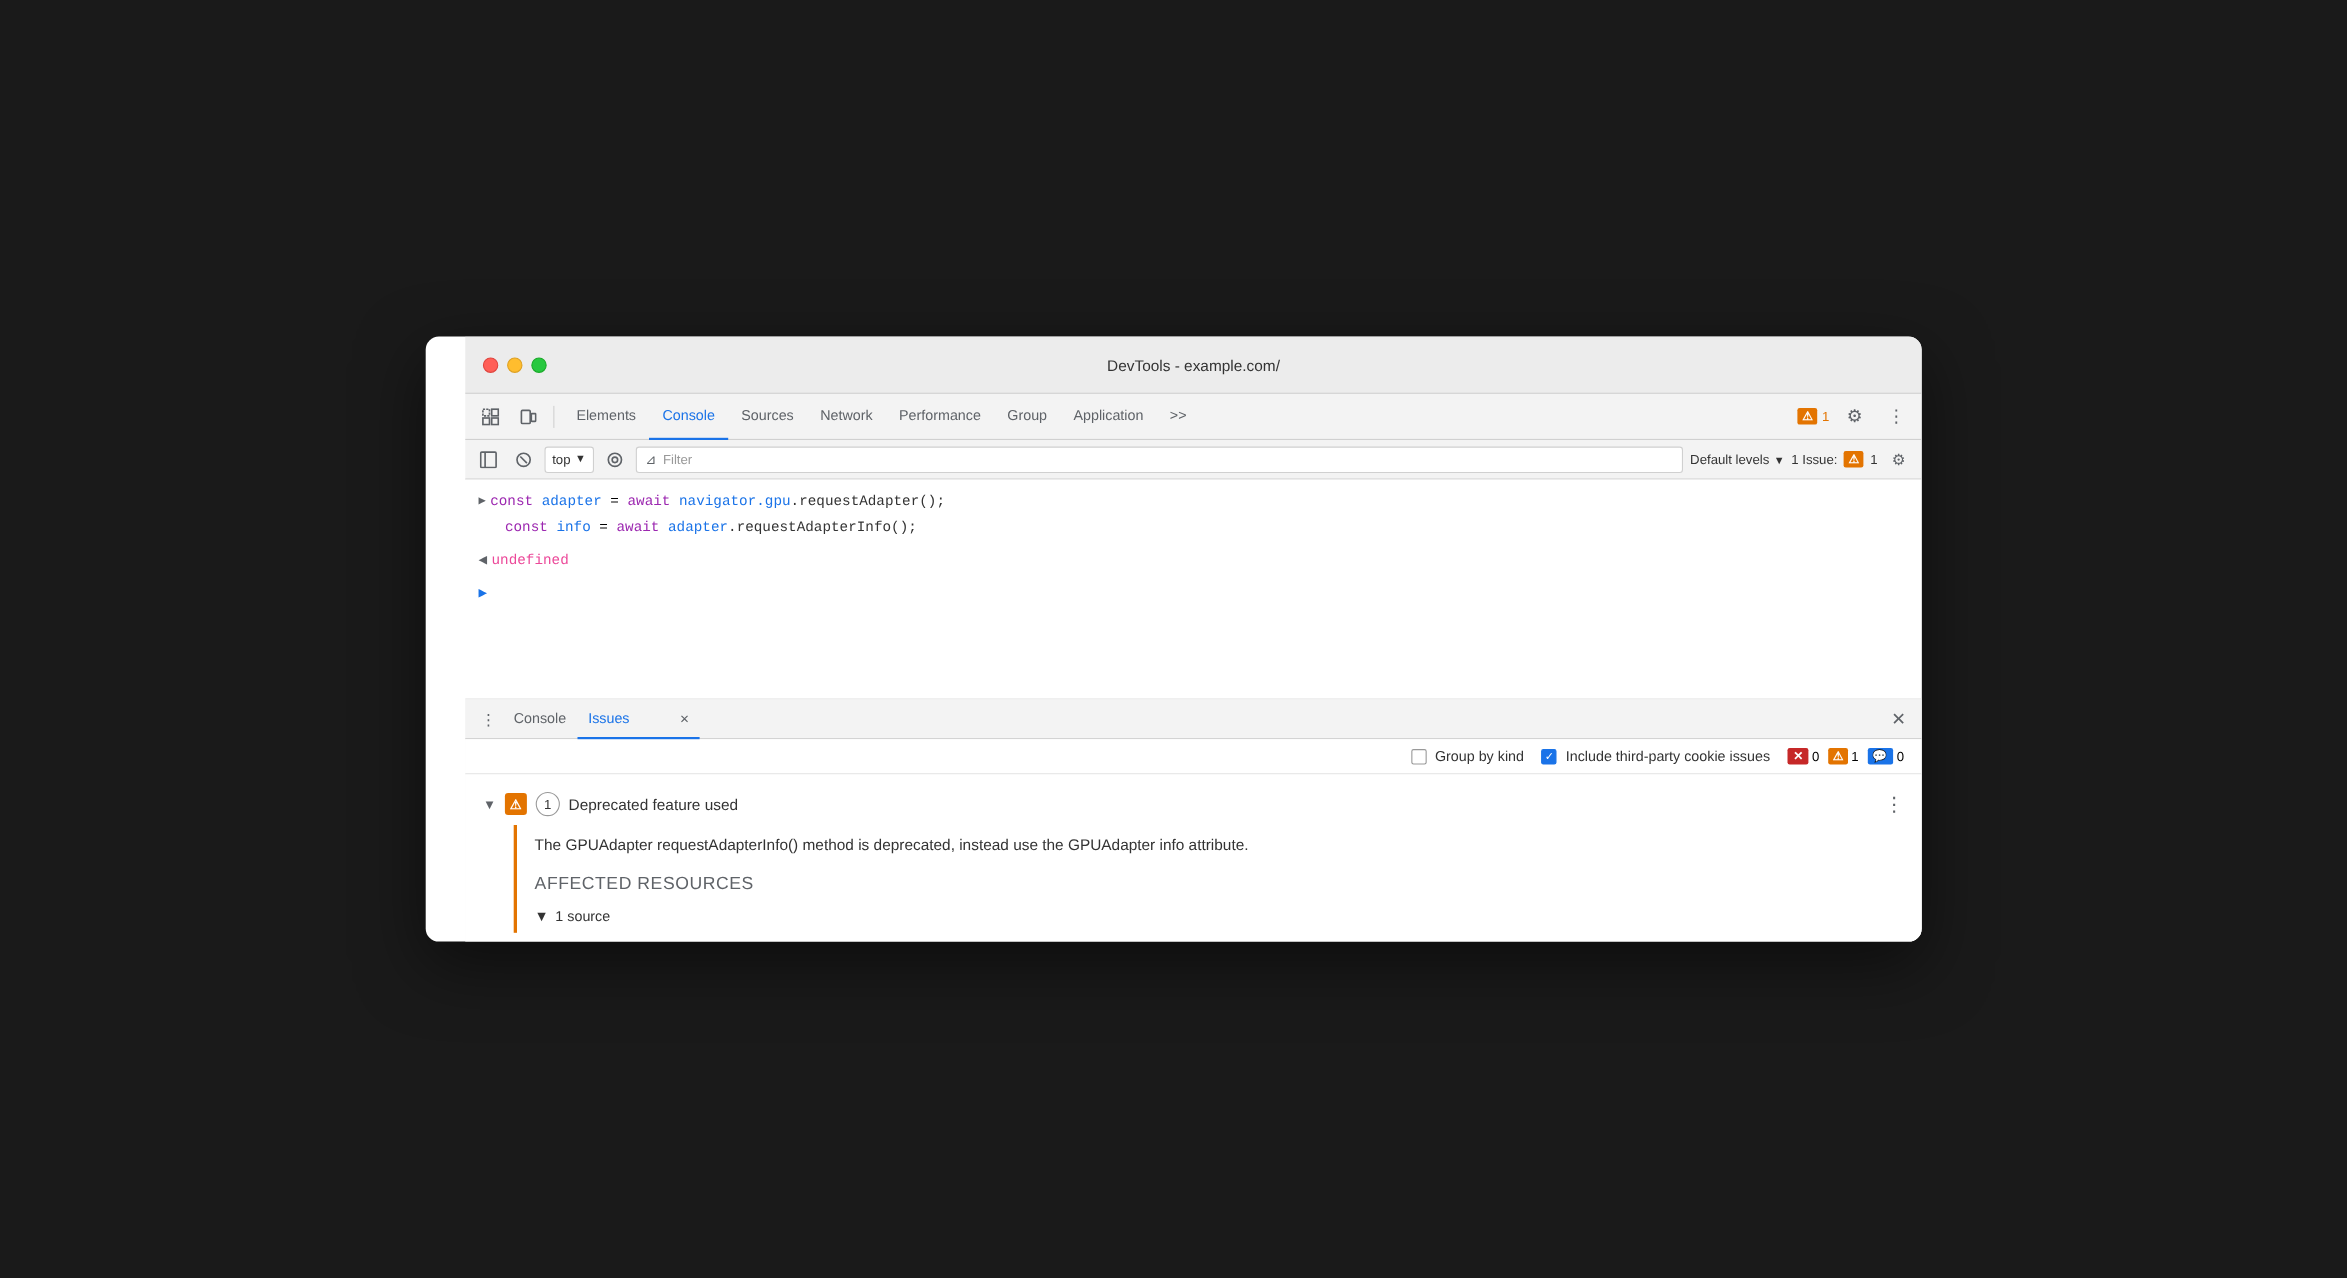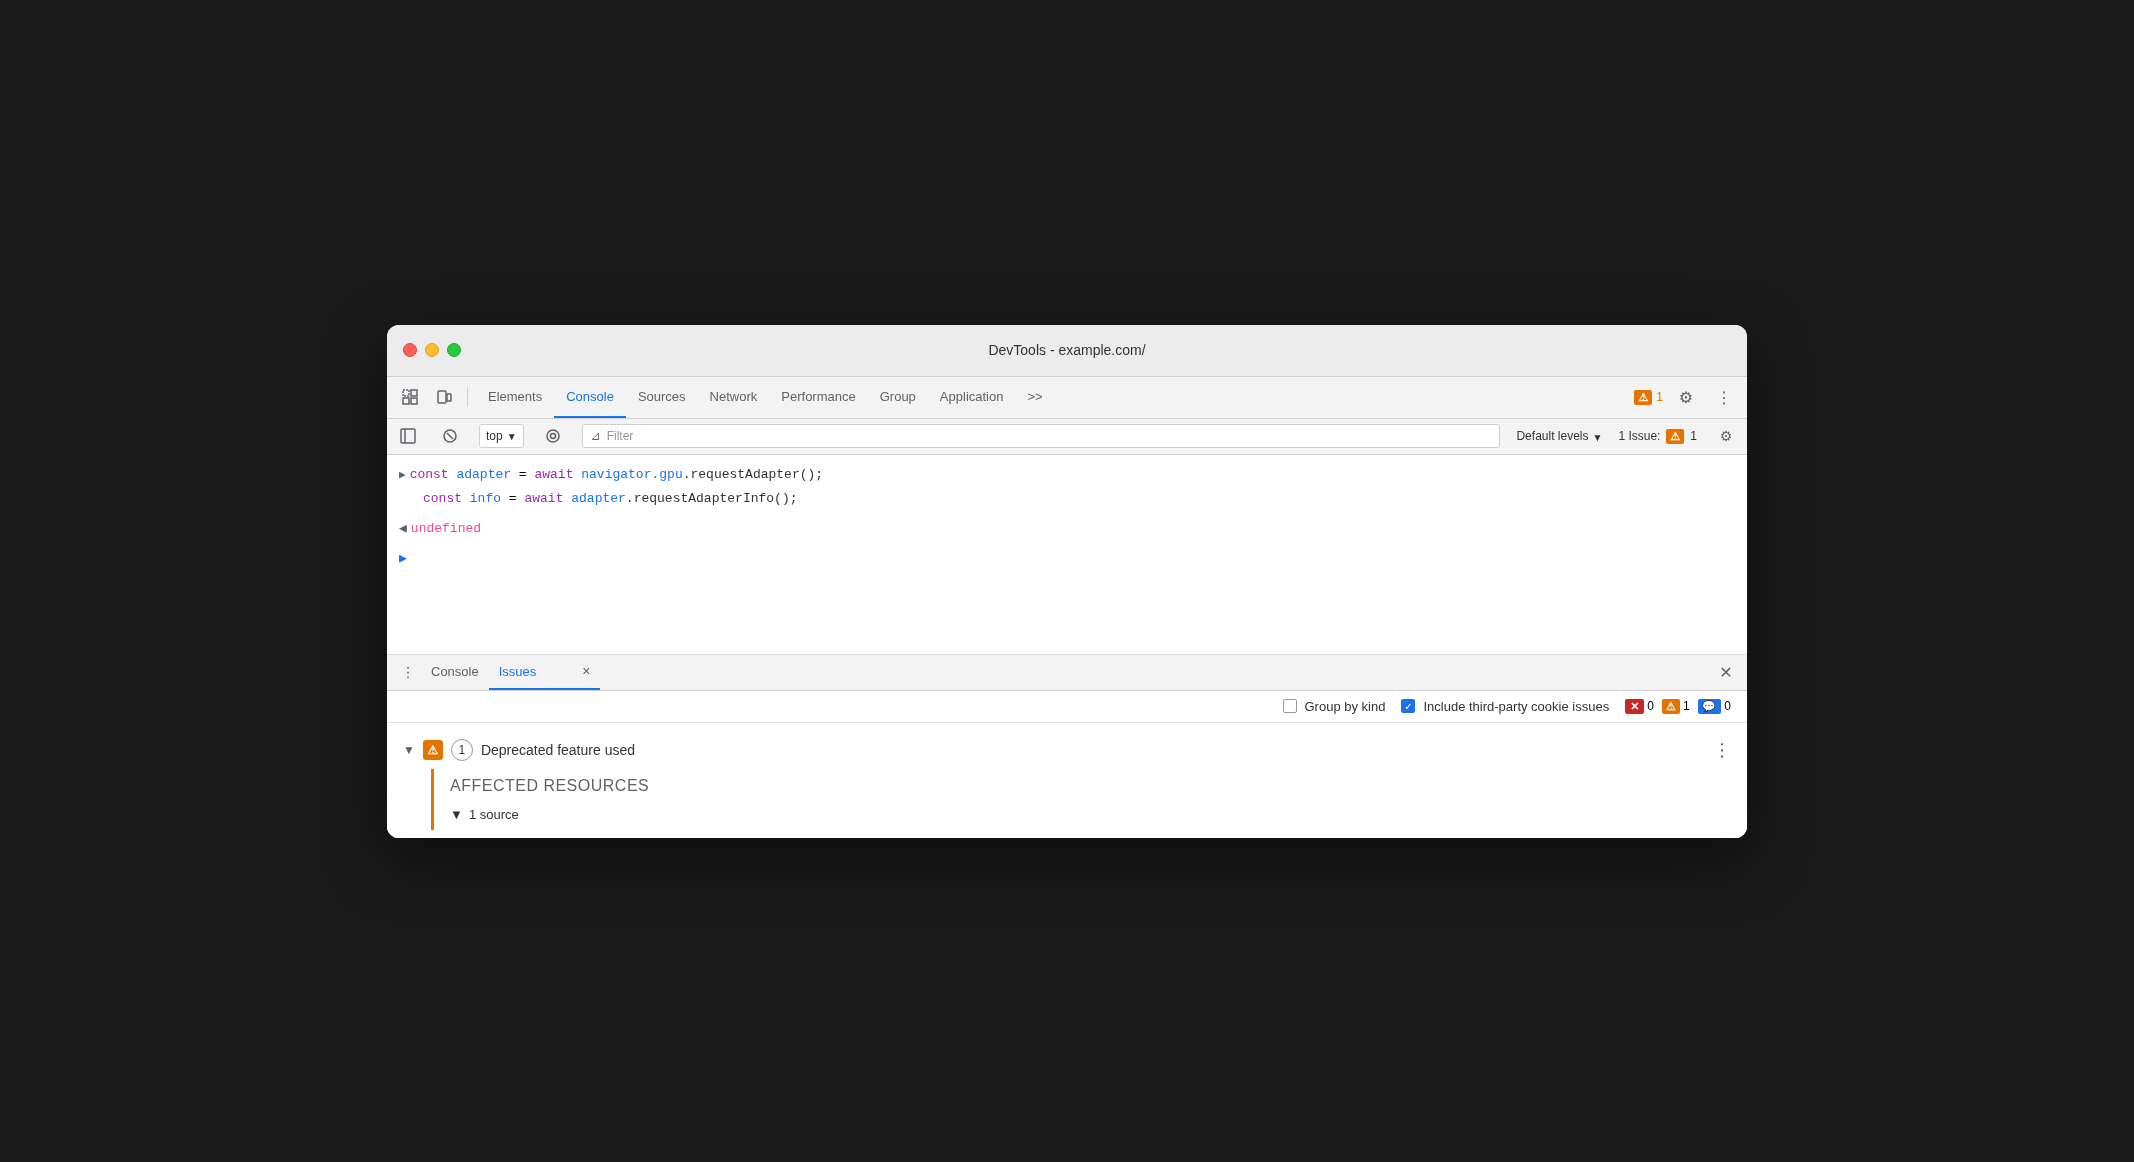--- a/index.html
+++ b/index.html
@@ -10,20 +10,21 @@
       align-items: center;
       min-height: 100vh;
       font-family: -apple-system, BlinkMacSystemFont, 'Segoe UI', sans-serif;
     }
     .window {
       width: 1360px;
       background: #ffffff;
       border-radius: 12px;
       overflow: hidden;
       box-shadow: 0 20px 60px rgba(0,0,0,0.5);
+      padding-left: 36px;
     }
     
     .title-bar {
       background: #ececec;
       height: 52px;
       display: flex;
       align-items: center;
       padding: 0 16px;
       position: relative;
       border-bottom: 1px solid #d0d0d0;
@@ -118,21 +119,21 @@
       font-weight: bold;
     }
     
     .console-toolbar {
       background: #f3f3f3;
       border-bottom: 1px solid #d0d0d0;
       display: flex;
       align-items: center;
       height: 36px;
       padding: 0 8px;
-      gap: 16px;
+      gap: 6px;
     }
     .console-toolbar-icon {
       width: 26px;
       height: 26px;
       display: flex;
       align-items: center;
       justify-content: center;
       border-radius: 3px;
       cursor: pointer;
       color: #5f6368;
@@ -583,20 +584,21 @@
 
     <div class="issues-content">
       <div class="issue-group-header">
         <span class="chevron-icon">▼</span>
         <div class="warn-icon-badge">⚠</div>
         <div class="issue-count-circle">1</div>
         <div class="issue-title">Deprecated feature used</div>
         <div class="issue-more">⋮</div>
       </div>
       <div class="issue-detail">
+        <div class="issue-description">The GPUAdapter requestAdapterInfo() method is deprecated, instead use the GPUAdapter info attribute.</div>
         <div class="affected-resources-label">AFFECTED RESOURCES</div>
         <div class="source-toggle">
           <span>▼</span>
           <span>1 source</span>
         </div>
       </div>
     </div>
   </div>
 </div>
 

